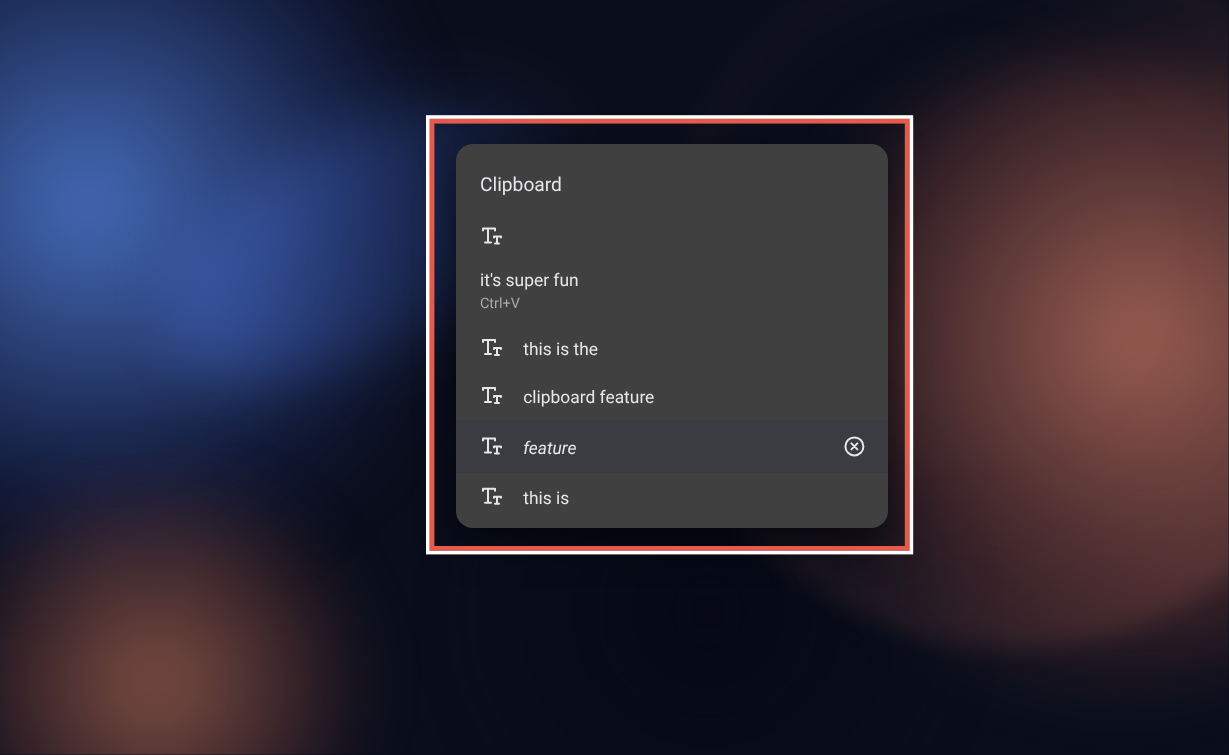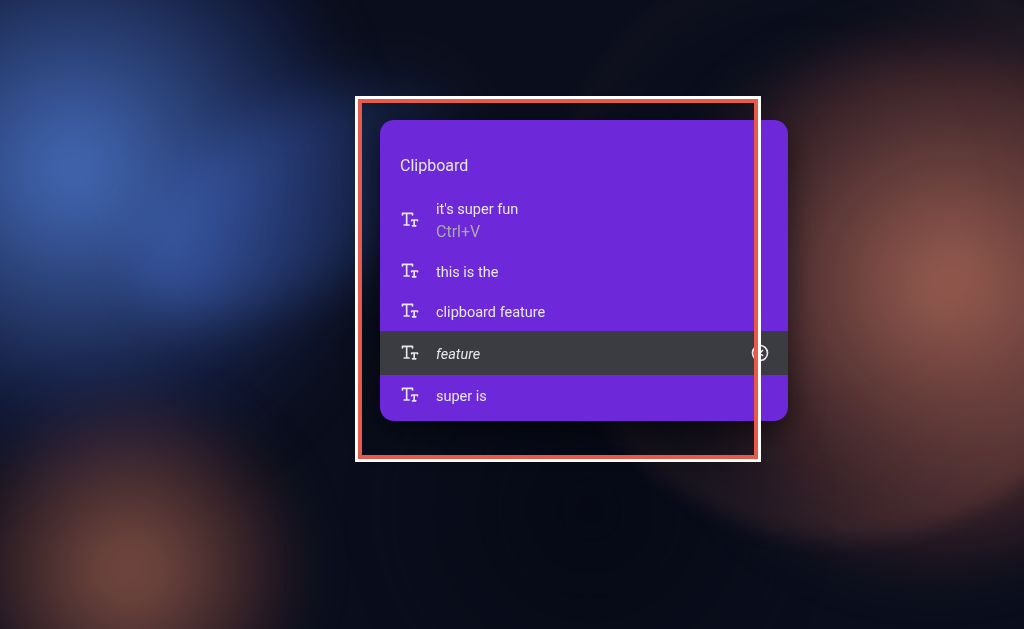--- a/index.html
+++ b/index.html
@@ -30,61 +30,61 @@
       border: 4px solid #e55a4a;
       outline: 3px solid #ffffff;
       outline-offset: 0;
       box-sizing: border-box;
       pointer-events: none;
     }
 
     .clipboard-panel {
       position: absolute;
       left: 380px; top: 120px;
-      width: 408px;
-      background: #6d28d9;
+      width: 360px;
+      background: #404040;
       border-radius: 14px;
       box-shadow: 0 12px 32px rgba(0,0,0,0.55);
-      padding-top: 32px;
+      padding-top: 20px;
       padding-bottom: 6px;
       color: #e6e7ea;
       overflow: hidden;
     }
     .panel-title {
       font-size: 16px;
       font-weight: 400;
       padding: 4px 20px 14px 20px;
       color: #e6e7ea;
     }
     .clip-item {
       display: flex;
       align-items: center;
       gap: 16px;
       padding: 10px 16px 10px 20px;
       cursor: pointer;
       position: relative;
       min-height: 40px;
     }
-    .clip-item.has-shortcut { align-items: center; padding-top: 10px; padding-bottom: 10px; }
+    .clip-item.has-shortcut { align-items: flex-start; padding-top: 10px; padding-bottom: 10px; flex-direction: column; }
     .clip-item.hovered { background: #3a3c41; font-style: italic; }
     .clip-icon {
       width: 20px; height: 20px; flex: 0 0 20px;
       color: #e6e7ea;
       display: flex; align-items: center; justify-content: center;
     }
     .clip-icon svg { width: 20px; height: 20px; display: block; }
     .clip-text-wrap { flex: 1 1 auto; min-width: 0; }
     .clip-text {
       font-size: 14.5px;
       color: #e6e7ea;
       line-height: 1.2;
       white-space: nowrap; overflow: hidden; text-overflow: ellipsis;
     }
     .clip-shortcut {
-      font-size: 16px;
+      font-size: 12px;
       color: #a9abb1;
       margin-top: 4px;
     }
     .delete-btn {
       flex: 0 0 24px;
       width: 24px; height: 24px;
       border: none; background: transparent; padding: 0;
       color: #e6e7ea;
       display: none;
       align-items: center; justify-content: center;
@@ -167,19 +167,19 @@
   </div>
 
   <div class="clip-item">
     <span class="clip-icon">
       <svg viewBox="0 0 24 24" fill="none" stroke="currentColor" stroke-width="2" stroke-linecap="round" stroke-linejoin="round">
           <path d="M3 6V4h12v2M8 4v14M5 18h6"></path>
           <path d="M14 13v-1h7v1M17 12v7M15 19h4"></path>
         </svg>
     </span>
     <span class="clip-text-wrap">
-      <span class="clip-text">super is</span>
+      <span class="clip-text">this is</span>
     </span>
 
   </div>
 </div>
 
 <div class="highlight-frame"></div>
 
 </body></html>

